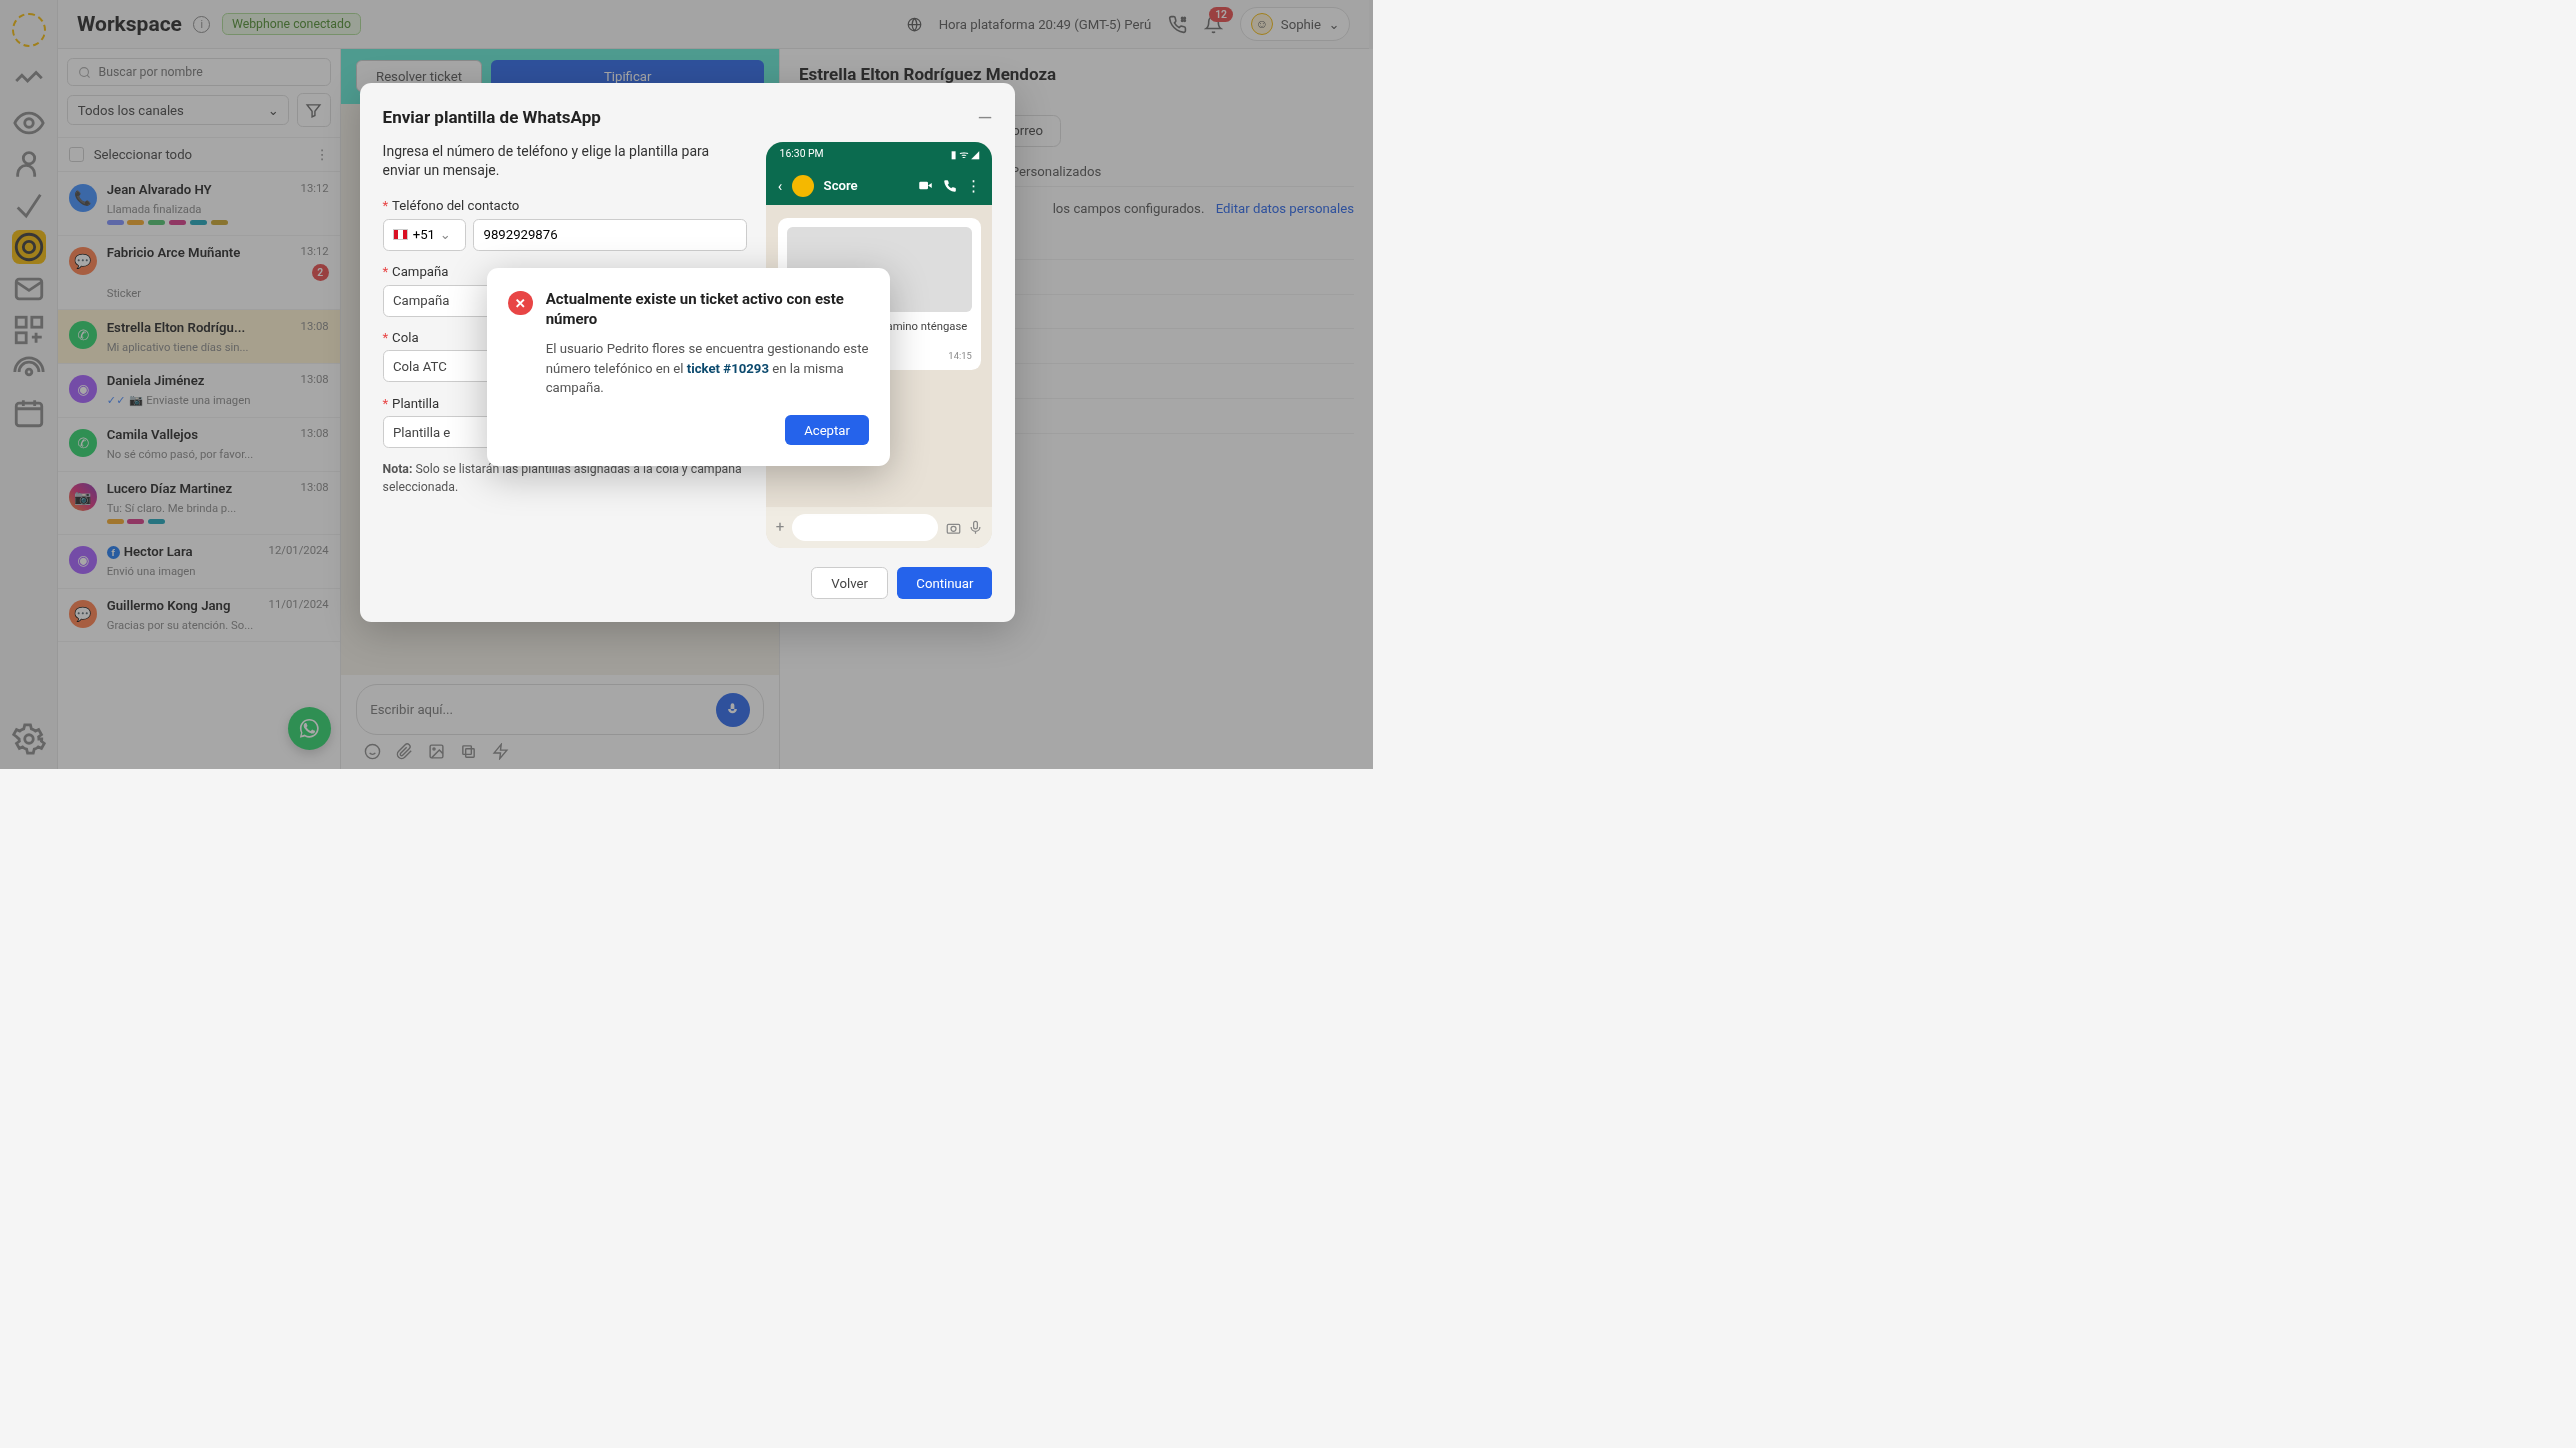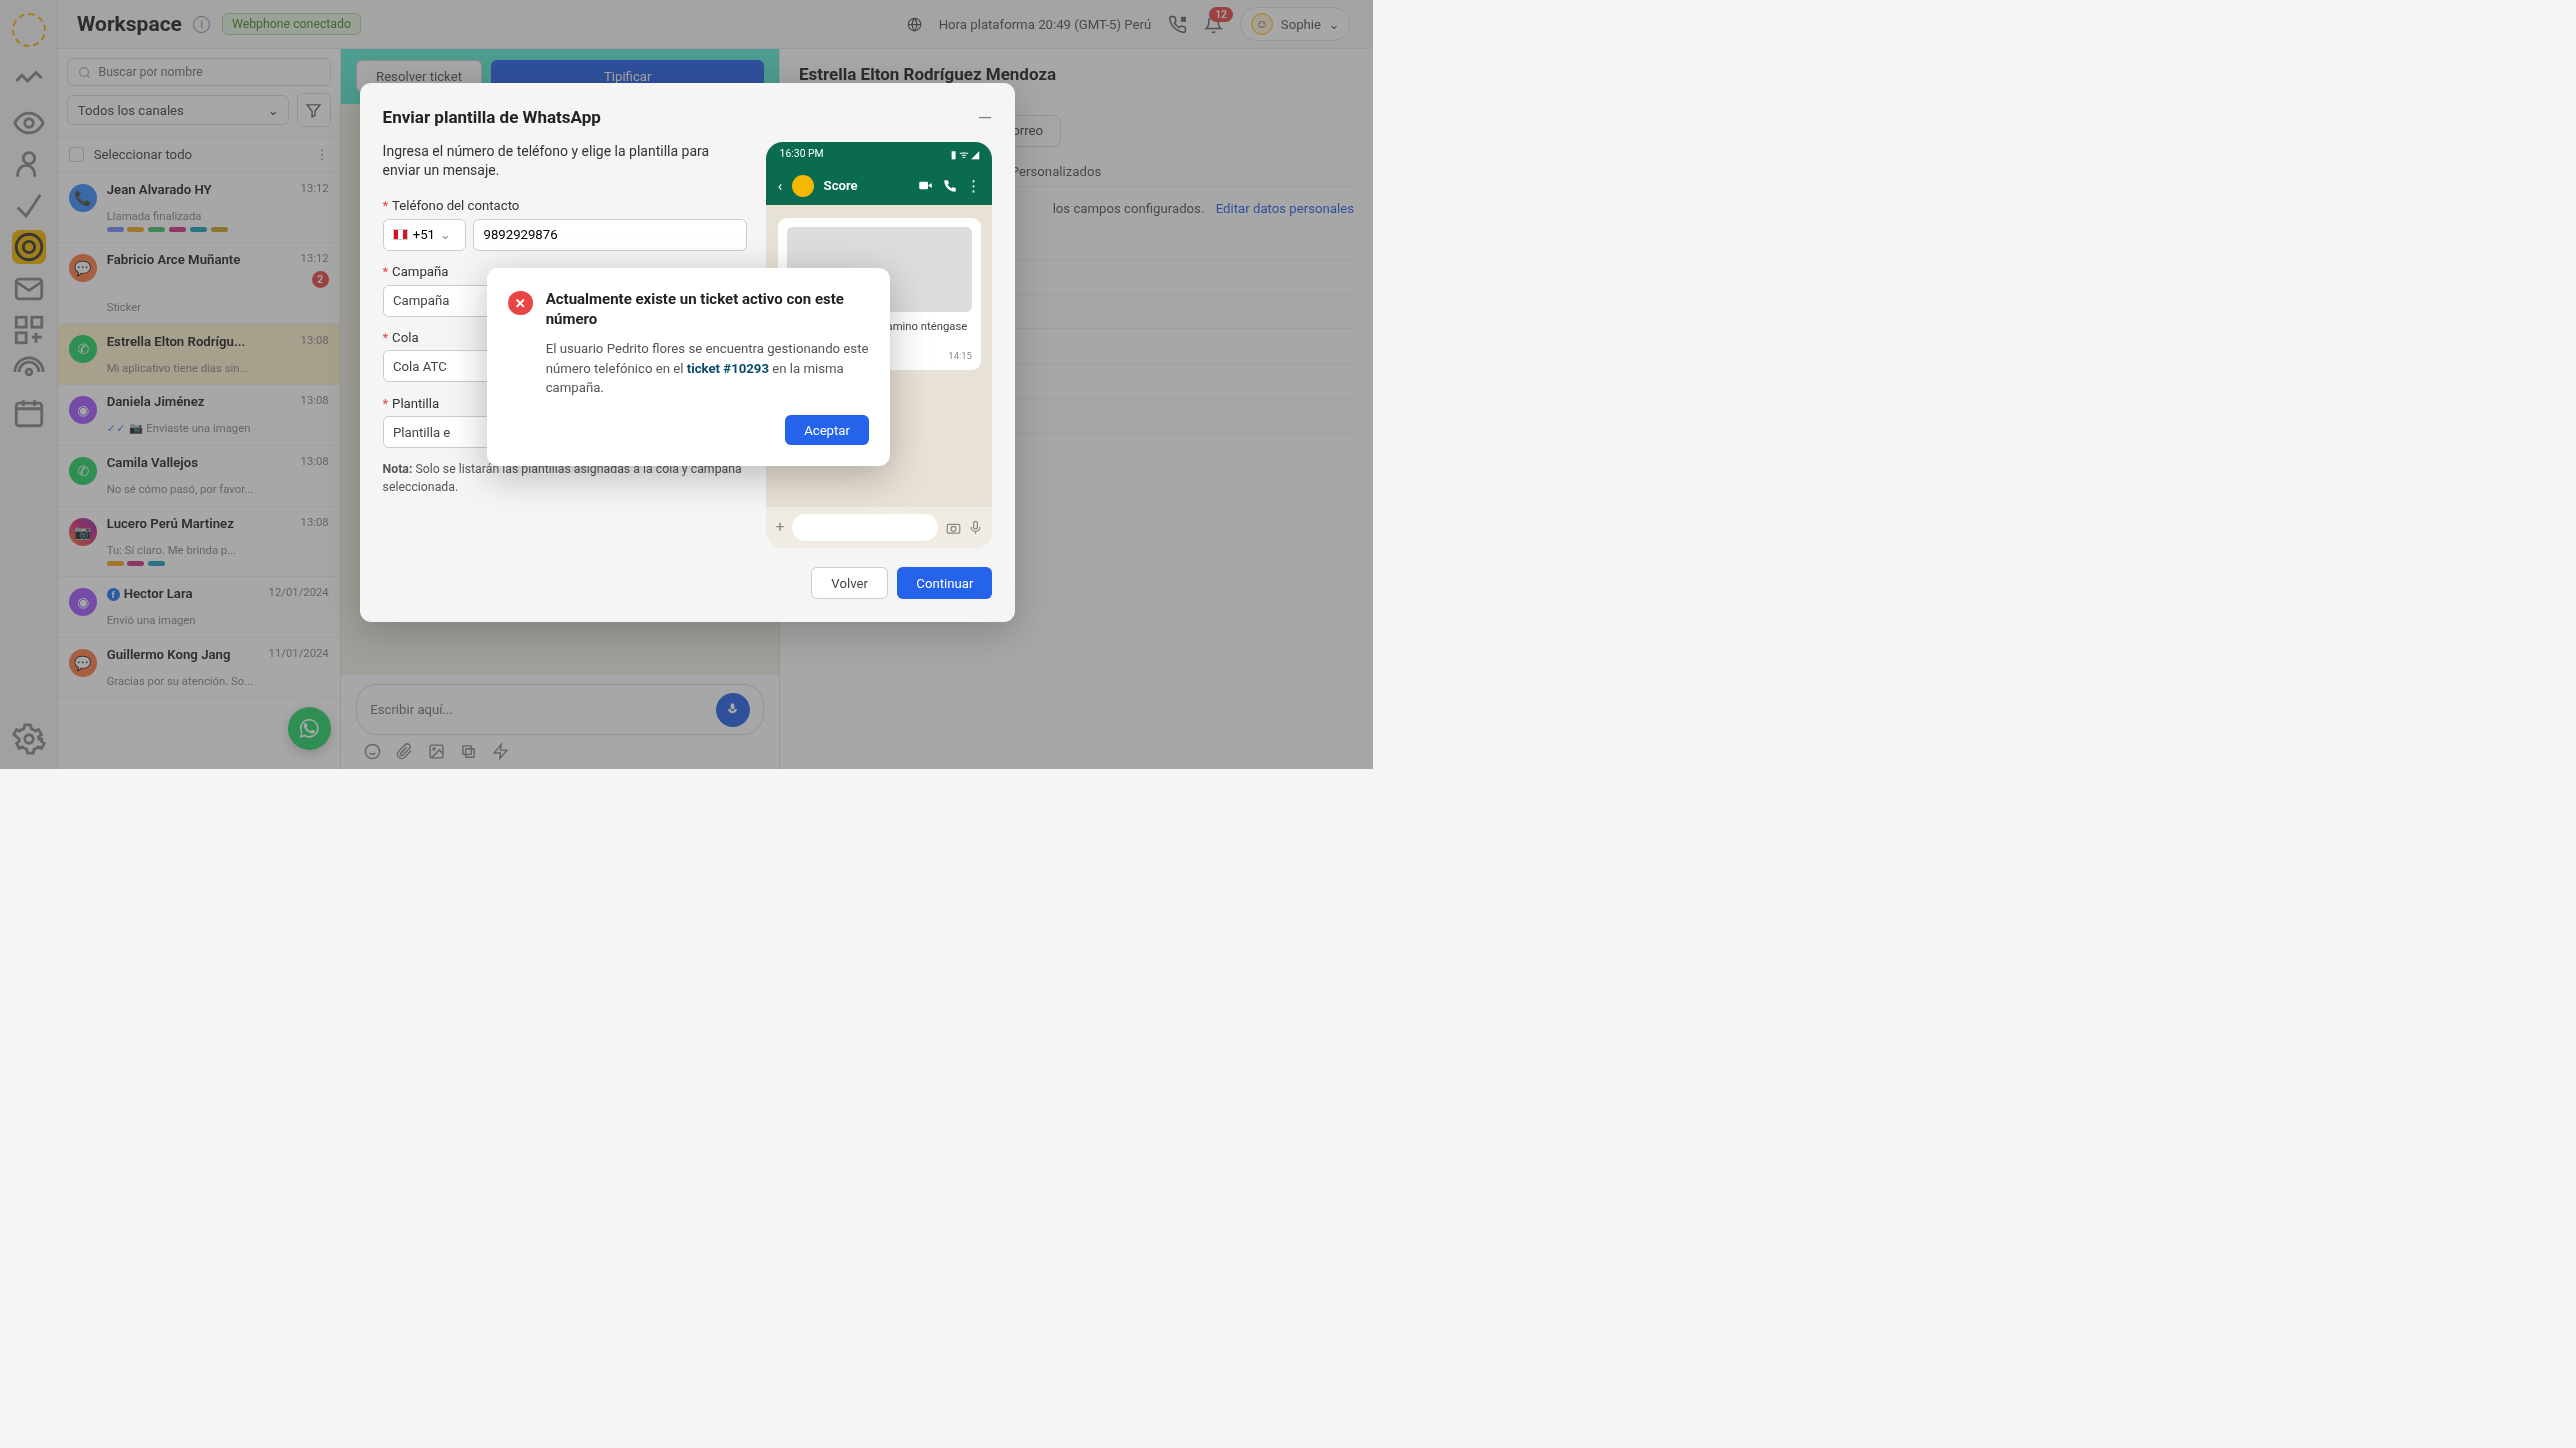--- a/index.html
+++ b/index.html
@@ -44,21 +44,21 @@
 .chat-item { padding: 9.4px 11.3px; border-bottom: 0.9px solid #f0f0f0; display: flex; gap: 9.4px; cursor: pointer; }
 .chat-item.active { background: #fff3d0; }
 .chat-icon { width: 28px; height: 28px; border-radius: 50%; display: flex; align-items: center; justify-content: center; color: white; font-size: 14px; flex-shrink: 0; margin-top: 1.9px; }
 .chat-icon.phone { background: #3b8cff; }
 .chat-icon.sms { background: #ff7a45; }
 .chat-icon.wa { background: #25d366; }
 .chat-icon.msg { background: #a259ff; }
 .chat-icon.ig { background: linear-gradient(45deg,#f58529,#dd2a7b,#8134af); }
 .chat-body { flex: 1; min-width: 0; }
 .chat-name { font-size: 13.2px; font-weight: 600; color: #222; white-space: nowrap; overflow: hidden; text-overflow: ellipsis; }
-.chat-preview { font-size: 11.3px; color: #888; white-space: nowrap; overflow: hidden; text-overflow: ellipsis; margin-top: 13px; display: flex; align-items: center; gap: 3.8px; }
+.chat-preview { font-size: 11.3px; color: #888; white-space: nowrap; overflow: hidden; text-overflow: ellipsis; margin-top: 6px; display: flex; align-items: center; gap: 3.8px; }
 .chat-time { font-size: 11.3px; color: #888; }
 .chat-tags { display: flex; gap: 3.8px; margin-top: 3.8px; }
 .tag { width: 17px; height: 5.7px; border-radius: 2.8px; }
 .unread-badge { background: #e84545; color: white; border-radius: 50%; width: 17px; height: 17px; font-size: 10.4px; display: flex; align-items: center; justify-content: center; font-weight: 600; }
 .fb-icon { width: 13.2px; height: 13.2px; background: #1877f2; border-radius: 50%; display: inline-flex; align-items: center; justify-content: center; color: white; font-size: 9.4px; font-weight: bold; margin-right: 3.8px; }
 
 .fab { position: absolute; bottom: 19px; left: 288px; width: 43px; height: 43px; border-radius: 50%; background: #25d366; display: flex; align-items: center; justify-content: center; color: white; box-shadow: 0 3.8px 11.3px rgba(0,0,0,0.2); }
 
 
 .center { flex: 1; display: flex; flex-direction: column; background: #f5f0e8; position: relative; }
@@ -329,21 +329,21 @@
                 </div>
       </div>
       <div class="chat-preview">No sé cómo pasó, por favor...</div>
 
     </div>
           </div>
           <div class="chat-item">
     <div class="chat-icon ig">📷</div>
     <div class="chat-body">
       <div style="display:flex;justify-content:space-between;gap:5.7px">
-        <div class="chat-name">Lucero Perú Martinez</div>
+        <div class="chat-name">Lucero Díaz Martinez</div>
         <div style="text-align:right">
                   <div class="chat-time">13:08</div>
                 </div>
       </div>
       <div class="chat-preview">Tu: Sí claro. Me brinda p...</div>
       <div class="chat-tags">
                 <div class="tag" style="background:#f5a623"></div>
                 <div class="tag" style="background:#d63384"></div>
                 <div class="tag" style="background:#17a2b8"></div>
               </div>

